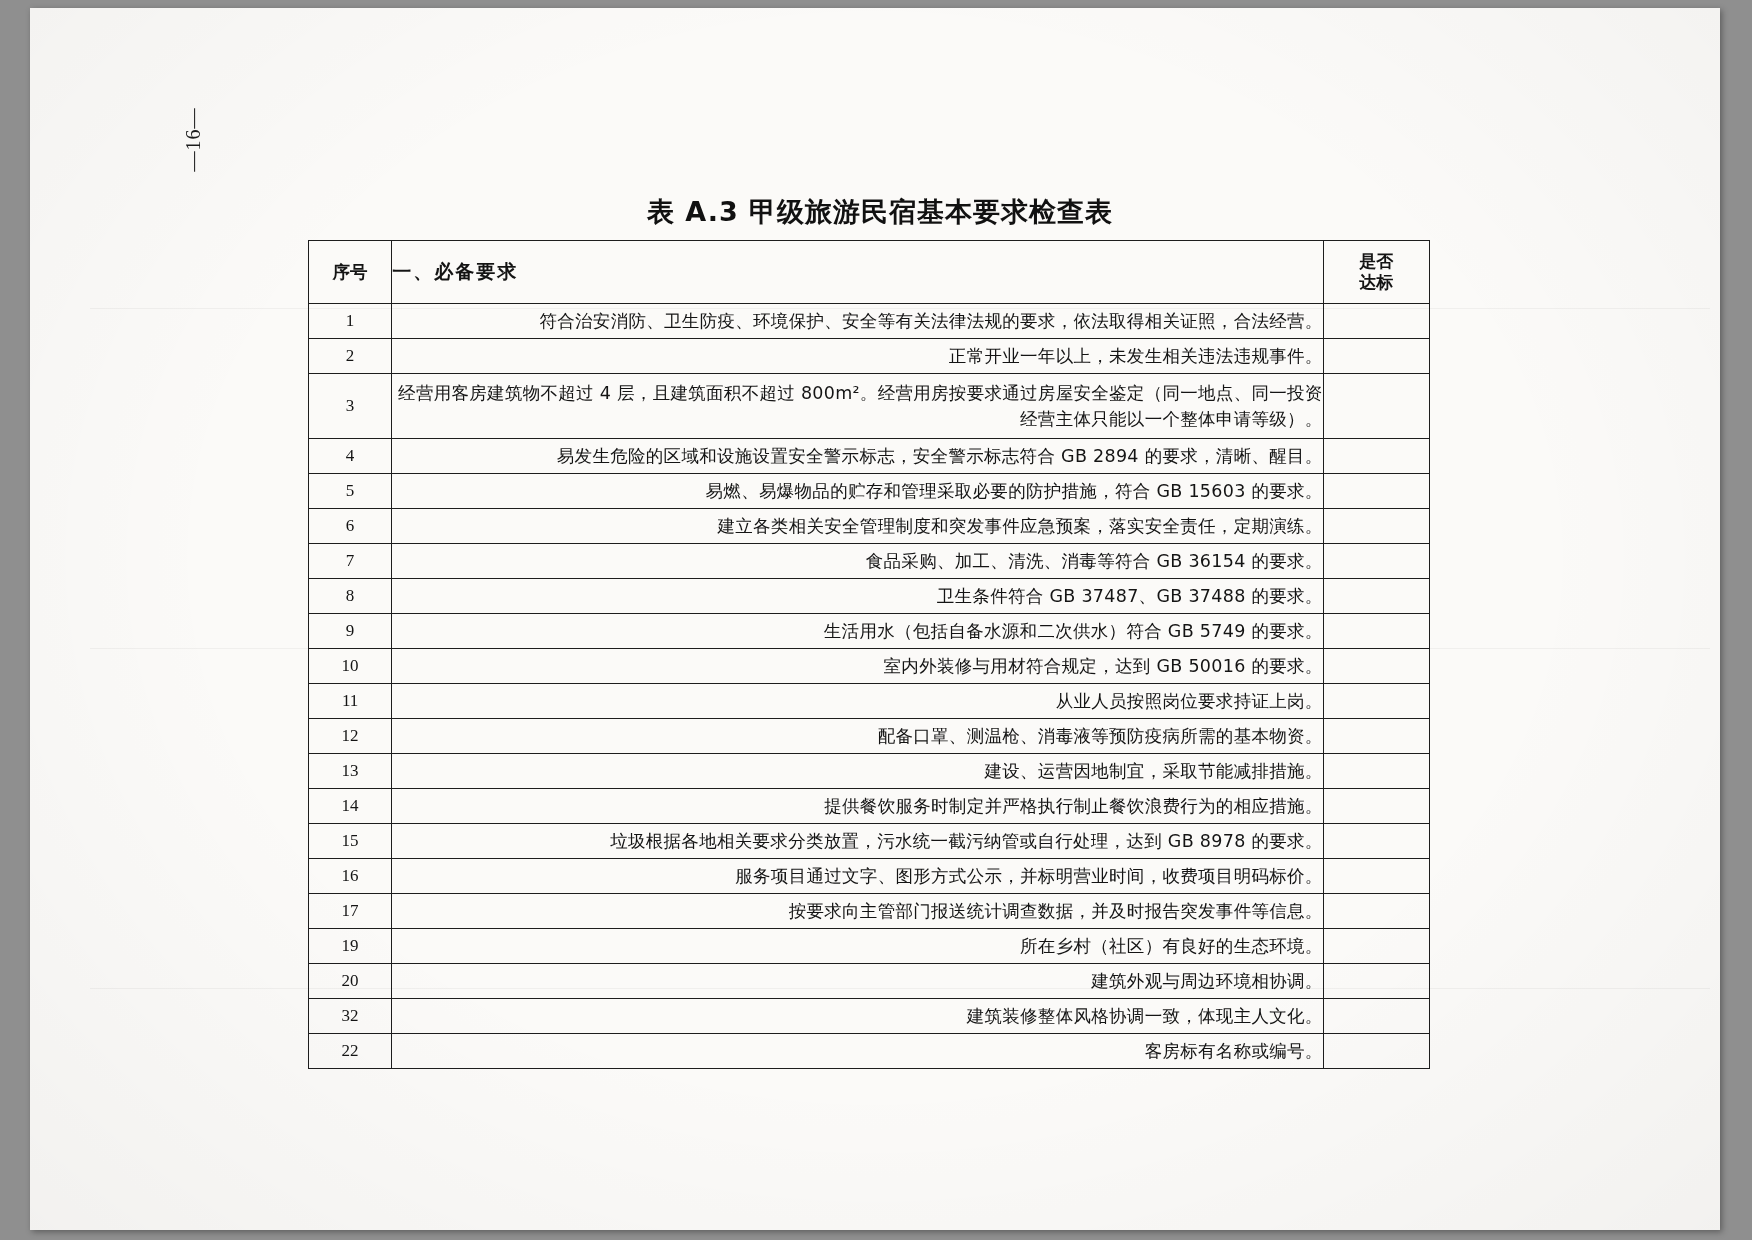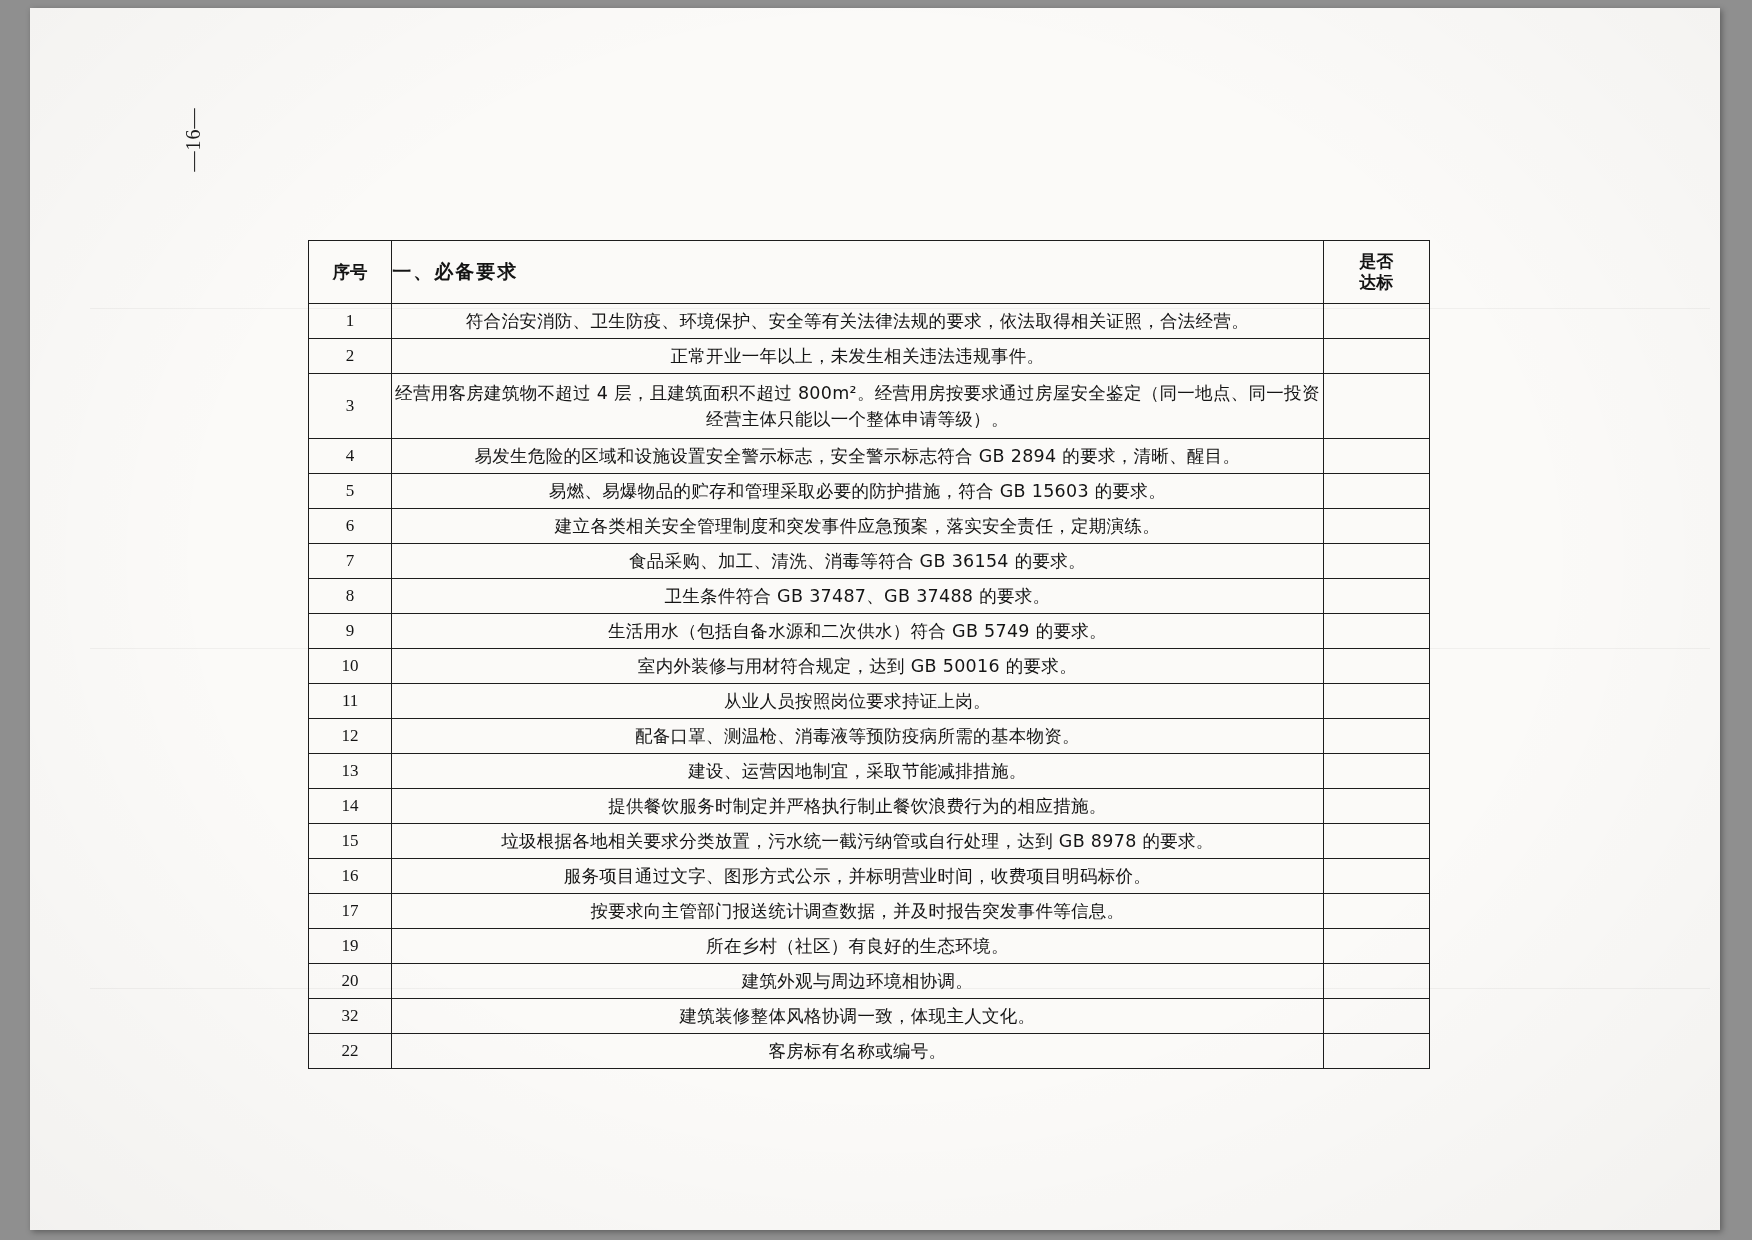--- a/index.html
+++ b/index.html
@@ -90,21 +90,21 @@
     color: #141414;
     font-size: 17.5px;
     font-family: "DejaVu Sans", "Liberation Sans", sans-serif;
   }
   #check-table td, #check-table th {
     border: 1.6px solid #1d1d1d;
     padding: 0;
     vertical-align: middle;
   }
   .col-no      { width: 78px;  text-align: center; }
-  .col-req     { width: 884px; text-align: center; }
+  .col-req     { width: 884px; text-align: right; }
   .col-meet    { width: 100px; text-align: center; }
 
   thead td {
     height: 62px;
     font-weight: bold;
   }
   .head-req {
     text-align: left;
     font-size: 19px;
     letter-spacing: 2px;
@@ -145,20 +145,21 @@
 
 <div id="page-sheet">
 
   <div id="scan-tint"></div>
   <div class="streak" style="top:300px"></div>
   <div class="streak" style="top:640px"></div>
   <div class="streak" style="top:980px"></div>
 
   <div id="page-number">—16—</div>
 
+  <div id="doc-title">表 A.3 甲级旅游民宿基本要求检查表</div>
 
   <table id="check-table">
     <thead>
       <tr>
         <td class="col-no">序号</td>
         <td class="col-req head-req">一、必备要求</td>
         <td class="col-meet head-meet">
           <span>是否</span>
           <span>达标</span>
         </td>

